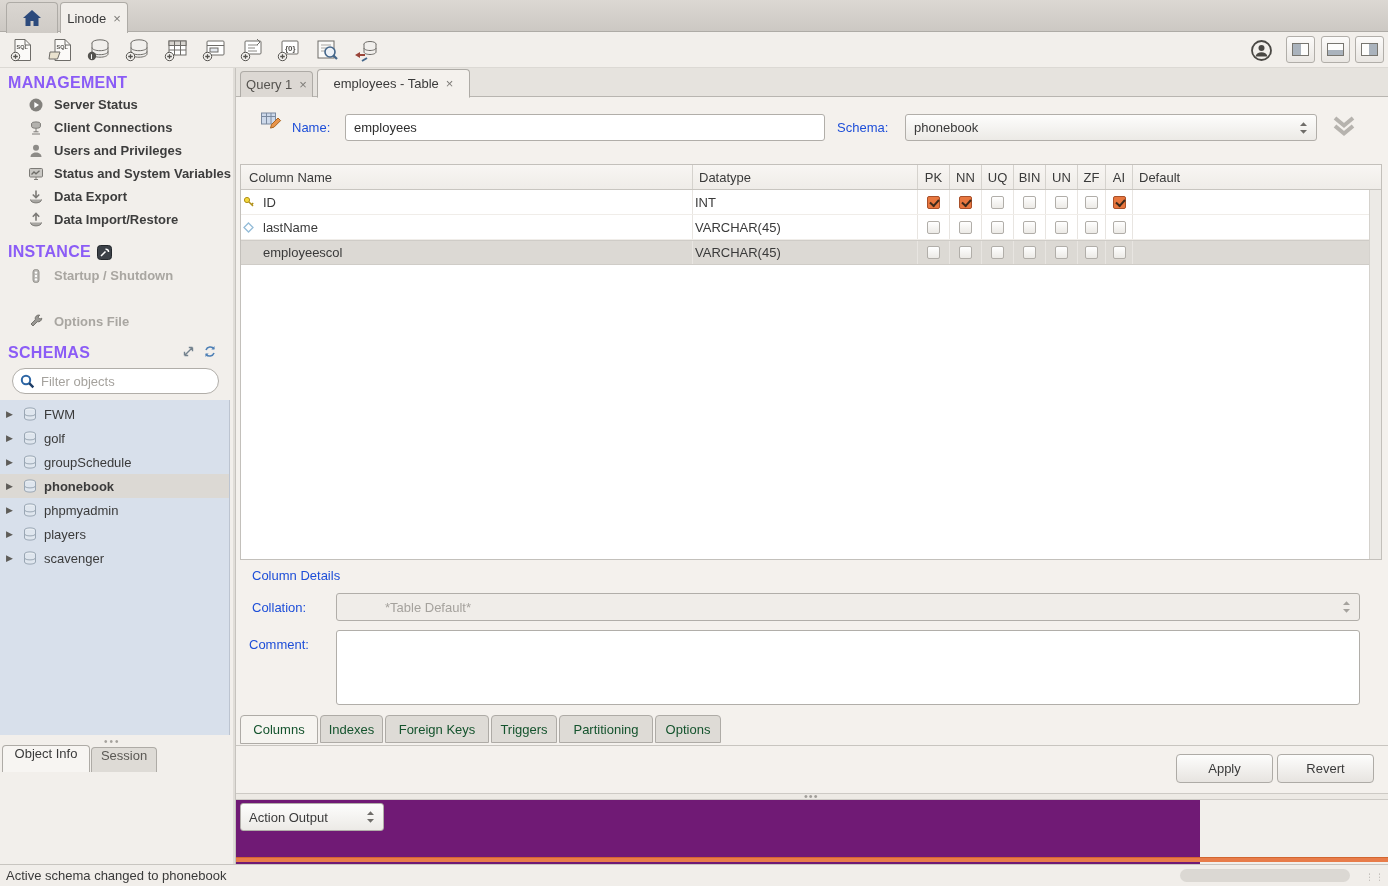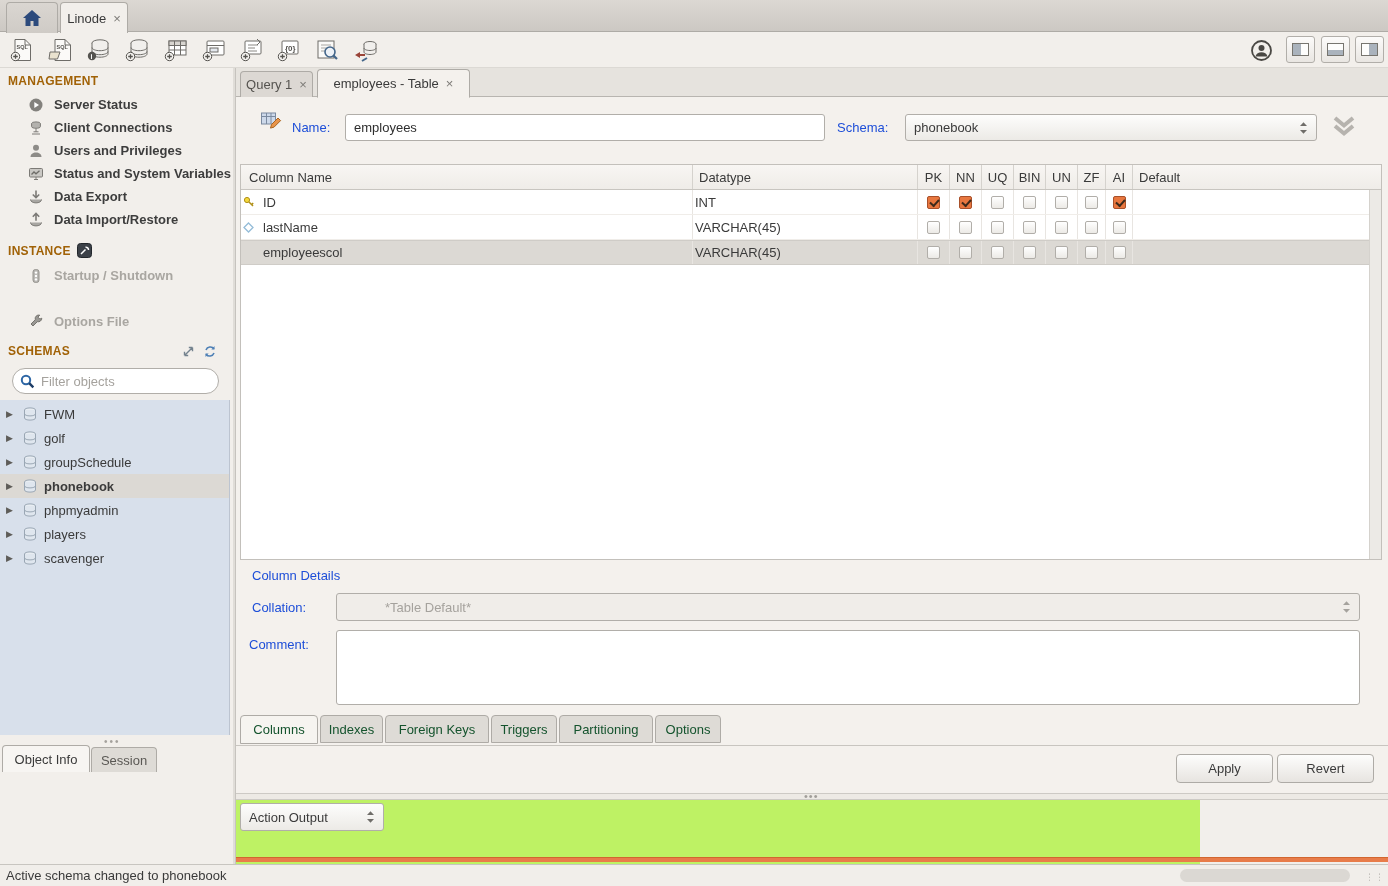--- a/index.html
+++ b/index.html
@@ -22,40 +22,40 @@
     border-bottom:1px solid #dcd9d4; }
   .tbicon { position:absolute; top:5px; width:28px; height:26px; display:flex; align-items:center; justify-content:center; }
   .ptbtn { position:absolute; top:4px; width:29px; height:27px; border:1px solid #b1aea9; border-radius:3px;
     background:linear-gradient(#fcfbfa,#e9e6e2); display:flex; align-items:center; justify-content:center; }
   .pt-inner { width:17px; height:13px; border:1px solid #77756f; background:#fdfdfc; position:relative; }
   .pt-fill { position:absolute; background:#aab3bd; }
 
   
   .sidebar { position:absolute; left:0; top:68px; width:233px; height:796px; background:#f2efeb; overflow:hidden; }
   .v-divider { position:absolute; left:233px; top:68px; width:3px; height:796px; background:#e0ddd8; border-right:1px solid #c6c3be; }
-  .sec-title { position:absolute; left:8px; font-weight:bold; font-size:12px; color:#a16207; letter-spacing:.3px; display:flex; align-items:center; gap:6px; }
+  .sec-title { position:absolute; left:8px; font-weight:bold; font-size:16px; color:#8b5cf6; letter-spacing:.3px; display:flex; align-items:center; gap:6px; }
   .side-item { position:absolute; left:0; width:233px; height:23px; display:flex; align-items:center; padding-left:28px; gap:10px; white-space:nowrap; overflow:hidden; }
   .side-item span.lbl { font-weight:bold; color:#3d3d3d; font-weight:600; }
   .side-item.disabled span.lbl { color:#a9a6a1; font-weight:600; }
   .schema-hdr-icons { position:absolute; display:flex; gap:8px; }
   .filterbox { position:absolute; left:12px; width:207px; height:26px; }
   .filterbox input { width:100%; height:100%; border:1px solid #b1aea9; border-radius:13px; padding:0 8px 0 28px;
     font-family:"Liberation Sans",sans-serif; font-size:13px; color:#3a3a3a; background:#fff; outline:none; }
   .filterbox input::placeholder { color:#a5a29d; }
   .filterbox .mag { position:absolute; left:8px; top:6px; }
   .schema-list { position:absolute; left:0; top:332px; width:230px; height:335px; background:#d8e0eb; border-right:1px solid #bcc4d0; padding-top:2px; }
   .schema-row { height:24px; display:flex; align-items:center; padding-left:6px; gap:7px; }
   .schema-row .tri { color:#5e5c58; font-size:9px; width:10px; }
   .schema-row.selected { background:#dcd9d4; }
   .schema-row.selected .sname { font-weight:bold; }
 
   
   .oi-grip { position:absolute; left:104px; top:668px; color:#a5a29d; font-size:10px; letter-spacing:2px; }
   .oi-tab { position:absolute; border:1px solid #aeaba6; border-bottom:none; border-radius:4px 4px 0 0;
-    display:flex; align-items:center; justify-content:center; }
+    display:flex; align-items:flex-start; justify-content:center; }
   .oi-tab.active { left:2px; top:677px; width:88px; height:27px; background:#f7f5f2; z-index:2; }
   .oi-tab.inactive { left:91px; top:679px; width:66px; height:25px; background:#dedbd6; color:#5a5854; }
   .oi-box { position:absolute; left:2px; top:703px; width:228px; height:90px; background:#fdfdfc;
     border:1px solid #aeaba6; border-radius:0 3px 3px 3px; padding:5px 6px; }
 
   
   .etabbar { position:absolute; left:236px; top:68px; width:1152px; height:29px; background:#e6e3de; border-bottom:1px solid #b8b5b0; }
   .etab { position:absolute; border:1px solid #aeaba6; border-radius:4px 4px 0 0; display:flex; align-items:center; justify-content:center; gap:7px; }
   .etab.inactive { left:4px; top:3px; width:73px; height:26px; background:#dcd8d3; border-bottom:none; color:#55534f; }
   .etab.active { left:81px; top:1px; width:153px; height:29px; background:#f4f1ed; border-bottom:1px solid #f4f1ed; z-index:3; }
@@ -96,21 +96,21 @@
     display:flex; align-items:center; justify-content:center; background:#dedbd6; color:#14532d; }
   .btab.active { background:#f6f4f0; height:29px; z-index:2; }
   .btn-strip { position:absolute; left:0; top:648px; width:1152px; height:48px; border-top:1px solid #c8c5c0; }
   .pushbtn { position:absolute; top:8px; width:97px; height:29px; border:1px solid #aeaba6; border-radius:4px;
     background:linear-gradient(#fdfdfc,#e7e4e0); display:flex; align-items:center; justify-content:center; color:#3a3a3a; }
 
   
   .hsplit { position:absolute; left:236px; top:793px; width:1152px; height:7px; background:#edeae5;
     border-top:1px solid #cdcac5; border-bottom:1px solid #cdcac5; }
   .hsplit .dots { position:absolute; left:568px; top:-4px; color:#a19e99; font-size:11px; letter-spacing:1px; }
-  .aout { position:absolute; left:236px; top:800px; width:964px; height:64px; background:#bef264; }
+  .aout { position:absolute; left:236px; top:800px; width:964px; height:64px; background:#701a75; }
   .aout-hdr { position:absolute; left:0; top:36px; width:1152px; height:21px; background:linear-gradient(#f7f5f2,#efece8);
     border-top:1px solid #d5d2cd; border-bottom:1px solid #c8c5c0; display:flex; }
   .ah { border-right:1px solid #d5d2cd; display:flex; align-items:center; padding:0 6px; white-space:nowrap; overflow:hidden; }
   .orange-row { position:absolute; left:0; top:57px; width:1152px; height:5px; background:#e87c4a; border-top:1px solid #d2662f; }
 
   
   .statusbar { position:absolute; left:0; top:864px; width:1388px; height:22px; background:#f1eeea; border-top:1px solid #c8c5c0;
     display:flex; align-items:center; padding-left:6px; }
   .hscroll-pill { position:absolute; left:1180px; top:869px; width:170px; height:13px; background:#dbd8d3; border-radius:7px; }
   .corner-grip { position:absolute; right:3px; top:872px; color:#b5b2ad; font-size:9px; letter-spacing:1px; }

